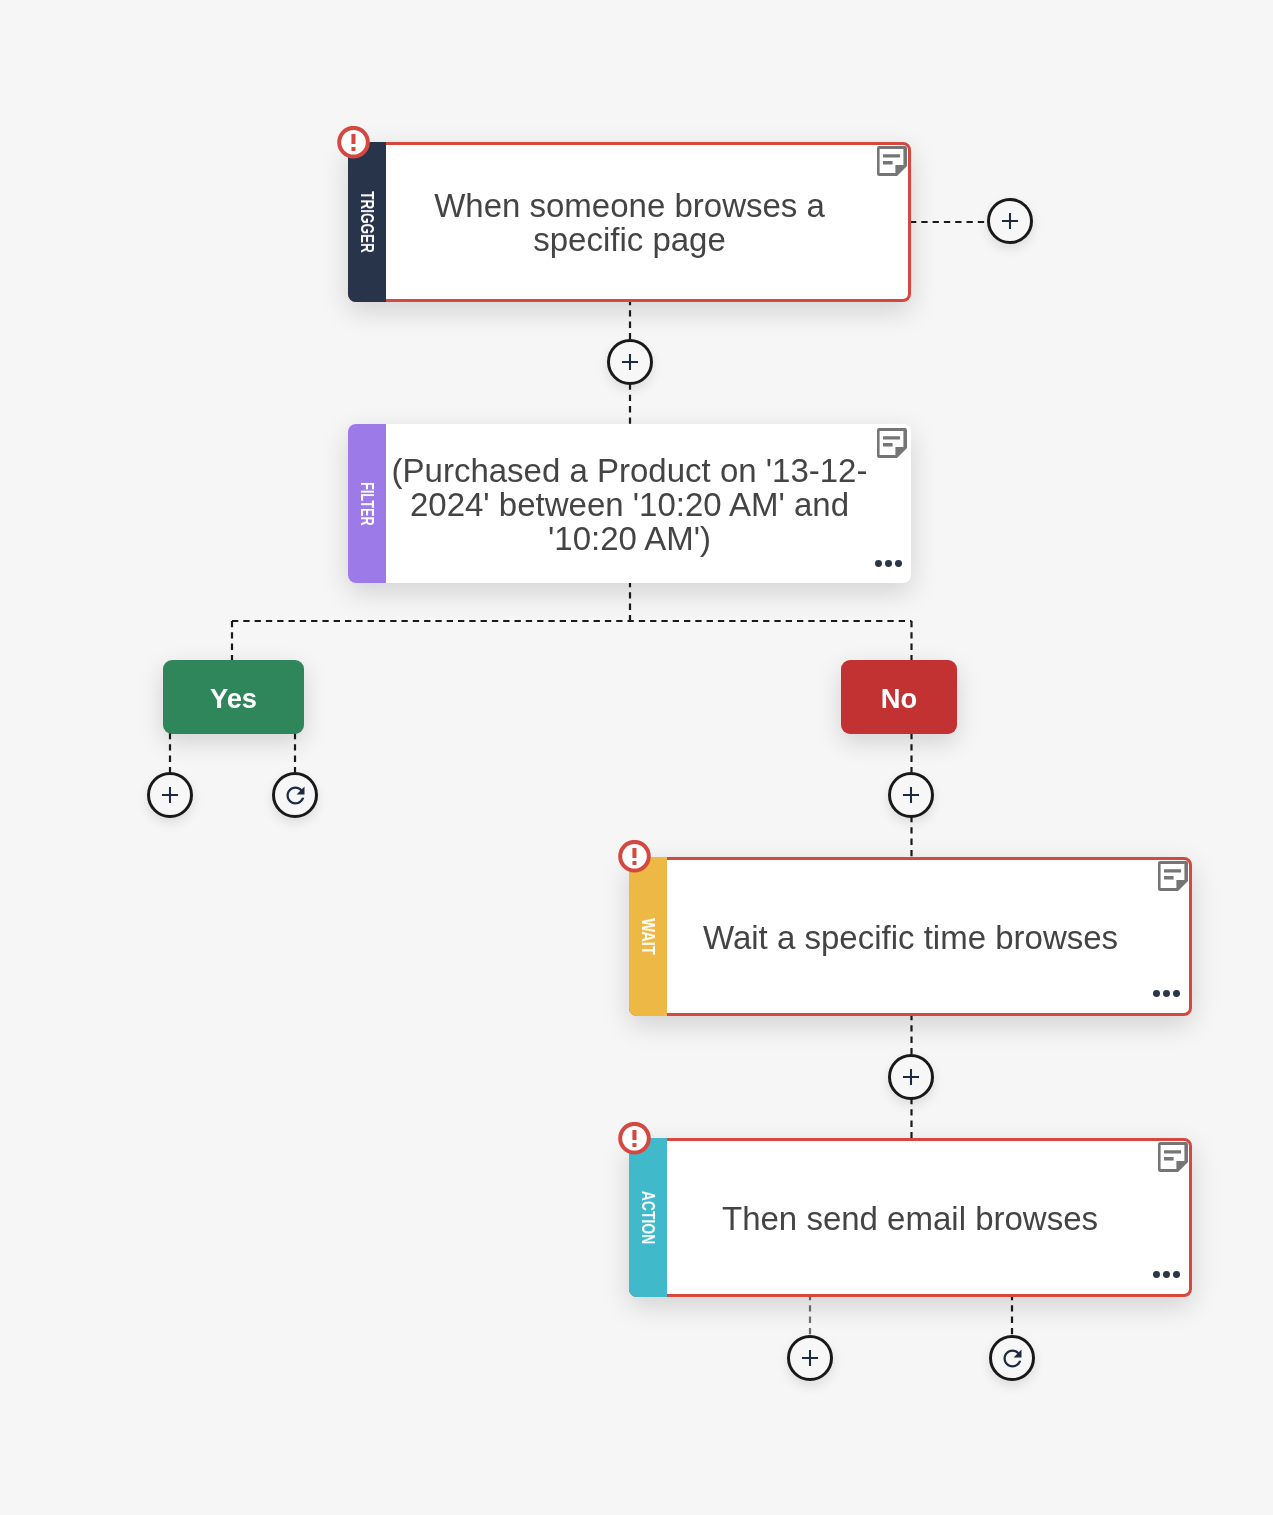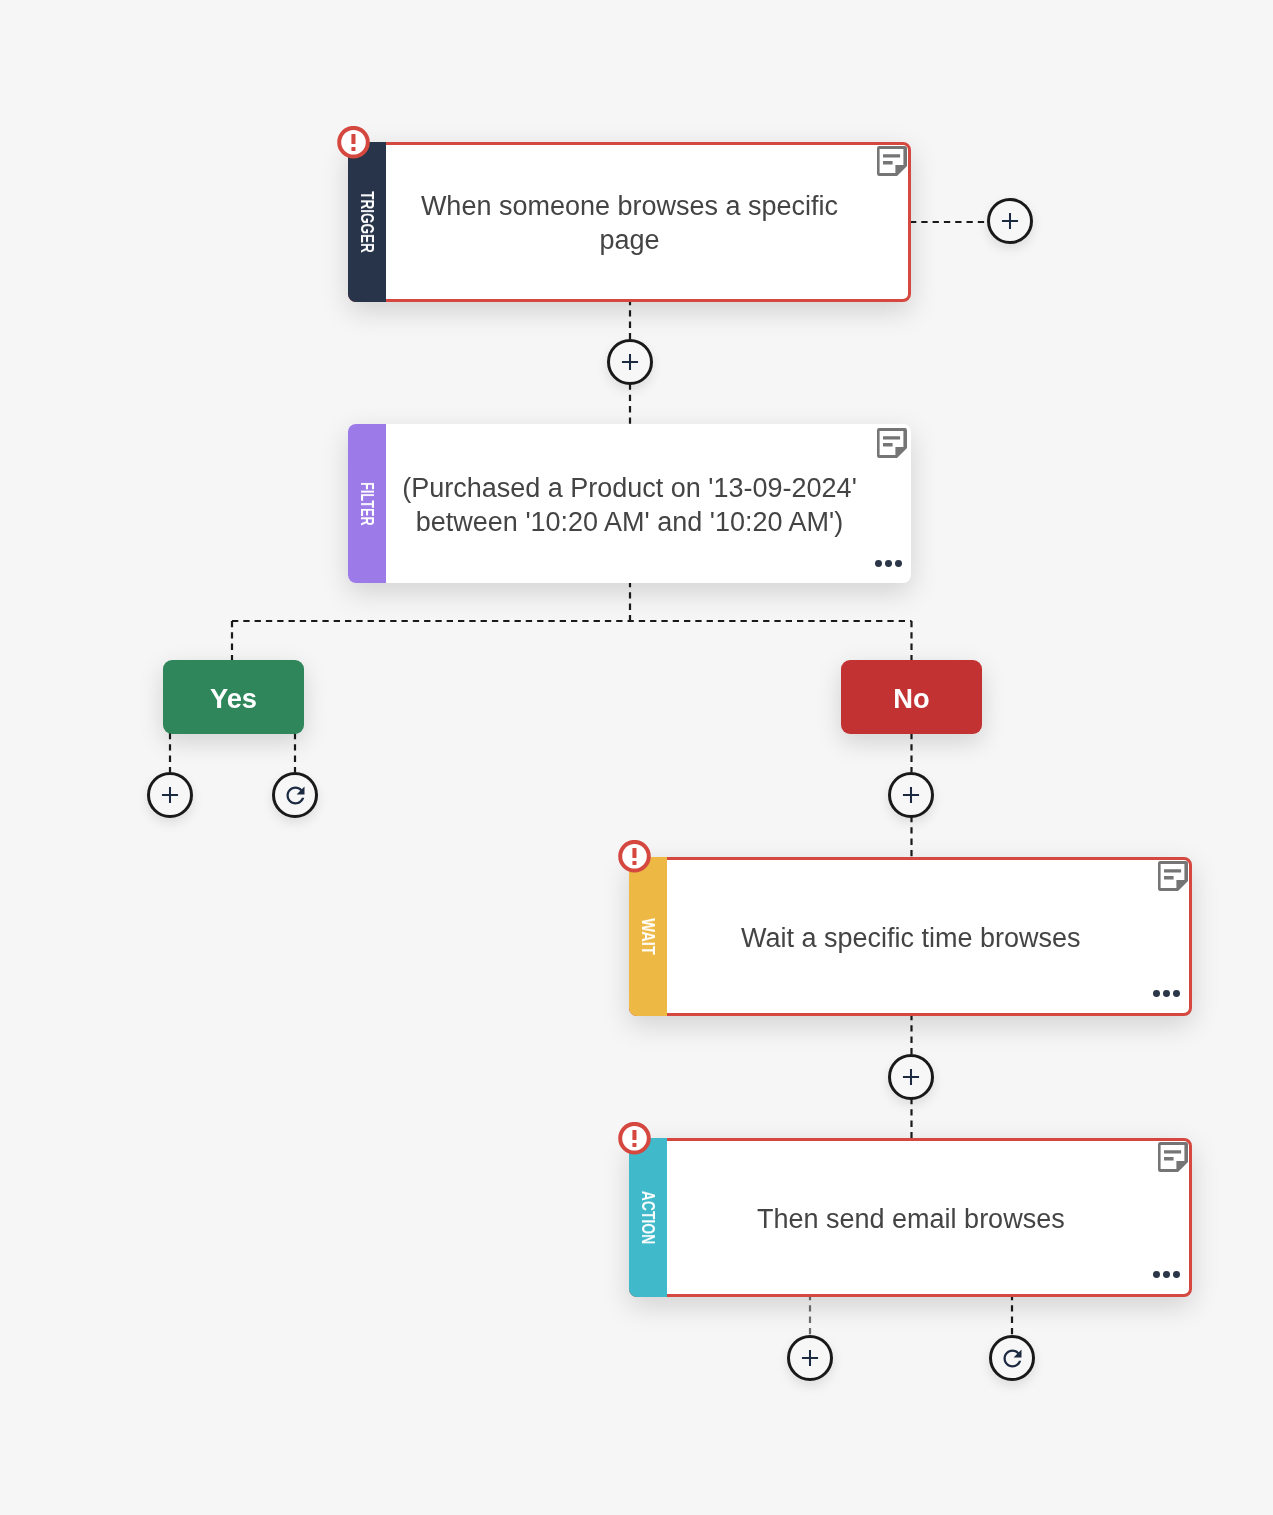--- a/index.html
+++ b/index.html
@@ -21,21 +21,21 @@
   .node{position:absolute;border-radius:8px;background:#ffffff;
         box-shadow:0 9px 28px rgba(0,0,0,0.15);}
   .node.err{border:3px solid #d54840;}
   .node-kind{position:absolute;left:0;top:0;bottom:0;width:38px;border-radius:8px 0 0 8px;
              display:flex;align-items:center;justify-content:center;overflow:hidden;}
   .node.err .node-kind{left:-3px;top:-3px;bottom:-3px;}
   .kind-text{will-change:transform;writing-mode:vertical-rl;text-orientation:mixed;color:#ffffff;
              font-size:18px;font-weight:700;line-height:1;}
   .node-body{position:absolute;left:0;top:0;right:0;bottom:0;
              display:flex;align-items:center;justify-content:center;}
-  .node-title{will-change:transform;color:#444444;font-size:27px;line-height:34px;text-align:center;
+  .node-title{will-change:transform;color:#444444;font-size:33px;line-height:34px;text-align:center;
               padding:0 41px;font-weight:400;position:relative;top:1.2px;z-index:1;}
 
   
   .note-icon{position:absolute;top:1.3px;right:1px;width:30px;height:30px;line-height:0;}
   .node:not(.err) .note-icon{top:4px;right:4px;}
   
   .menu-dots{position:absolute;right:9.5px;bottom:16.2px;display:flex;gap:3.0px;align-items:center;}
   .menu-dots i{display:block;width:6.9px;height:6.9px;border-radius:50%;background:#2b3748;}
 
   
@@ -95,39 +95,39 @@
         <circle cx="16.5" cy="16.2" r="14.3" fill="#ffffff" stroke="#d54840" stroke-width="4.0"></circle>
         <rect x="14.4" y="7.9" width="4.1" height="10.0" rx="0.4" fill="#d54840"></rect>
         <rect x="14.4" y="20.9" width="4.1" height="4.1" rx="0.4" fill="#d54840"></rect>
       </svg></span>
 
   <div class="node" style="left:348px;top:424px;width:563px;height:159px;">
     <div class="node-kind" style="background: rgb(156, 122, 232);">
       <span class="kind-text" style="transform:scaleY(0.706) translateZ(0)">FILTER</span>
     </div>
     <div class="node-body">
-      <span class="node-title">(Purchased a Product on '13-09-2024' between '10:20 AM' and '10:20 AM')</span>
+      <span class="node-title">(Purchased a Product on '13-12-2024' between '10:20 AM' and '10:20 AM')</span>
       <span class="note-icon"><svg viewBox="0 0 30 30" width="30" height="30">
             <path fill="#757575" d="M2.2 0H27.8A2.2 2.2 0 0 1 30 2.2V20L20 30H2.2A2.2 2.2 0 0 1 0 27.8V2.2A2.2 2.2 0 0 1 2.2 0Z"></path>
             <path fill="#ffffff" d="M2.6 3.0H26.4V18.9H18.4V27.0H2.6Z"></path>
             <rect fill="#757575" x="6" y="8.3" width="17.1" height="3.3" rx="0.3"></rect>
             <rect fill="#757575" x="6" y="15" width="9.6" height="3.5" rx="0.3"></rect>
           </svg></span>
       <span class="menu-dots">
           <i></i>
           <i></i>
           <i></i>
         </span>
     </div>
   </div>
 
   <div class="branch" style="left: 163px; top: 660px; width: 141px; height: 74px; background: rgb(46, 134, 90);">
     <span>Yes</span>
   </div>
-  <div class="branch" style="left: 841px; top: 660px; width: 141px; height: 74px; background: rgb(195, 50, 50);">
+  <div class="branch" style="left: 841px; top: 660px; width: 116px; height: 74px; background: rgb(195, 50, 50);">
     <span>No</span>
   </div>
 
   <div class="node err" style="left:629px;top:857px;width:563px;height:159px;">
     <div class="node-kind" style="background: rgb(237, 185, 68);">
       <span class="kind-text" style="transform:scaleY(0.813) translateZ(0)">WAIT</span>
     </div>
     <div class="node-body">
       <span class="node-title">Wait a specific time browses</span>
       <span class="note-icon"><svg viewBox="0 0 30 30" width="30" height="30">

